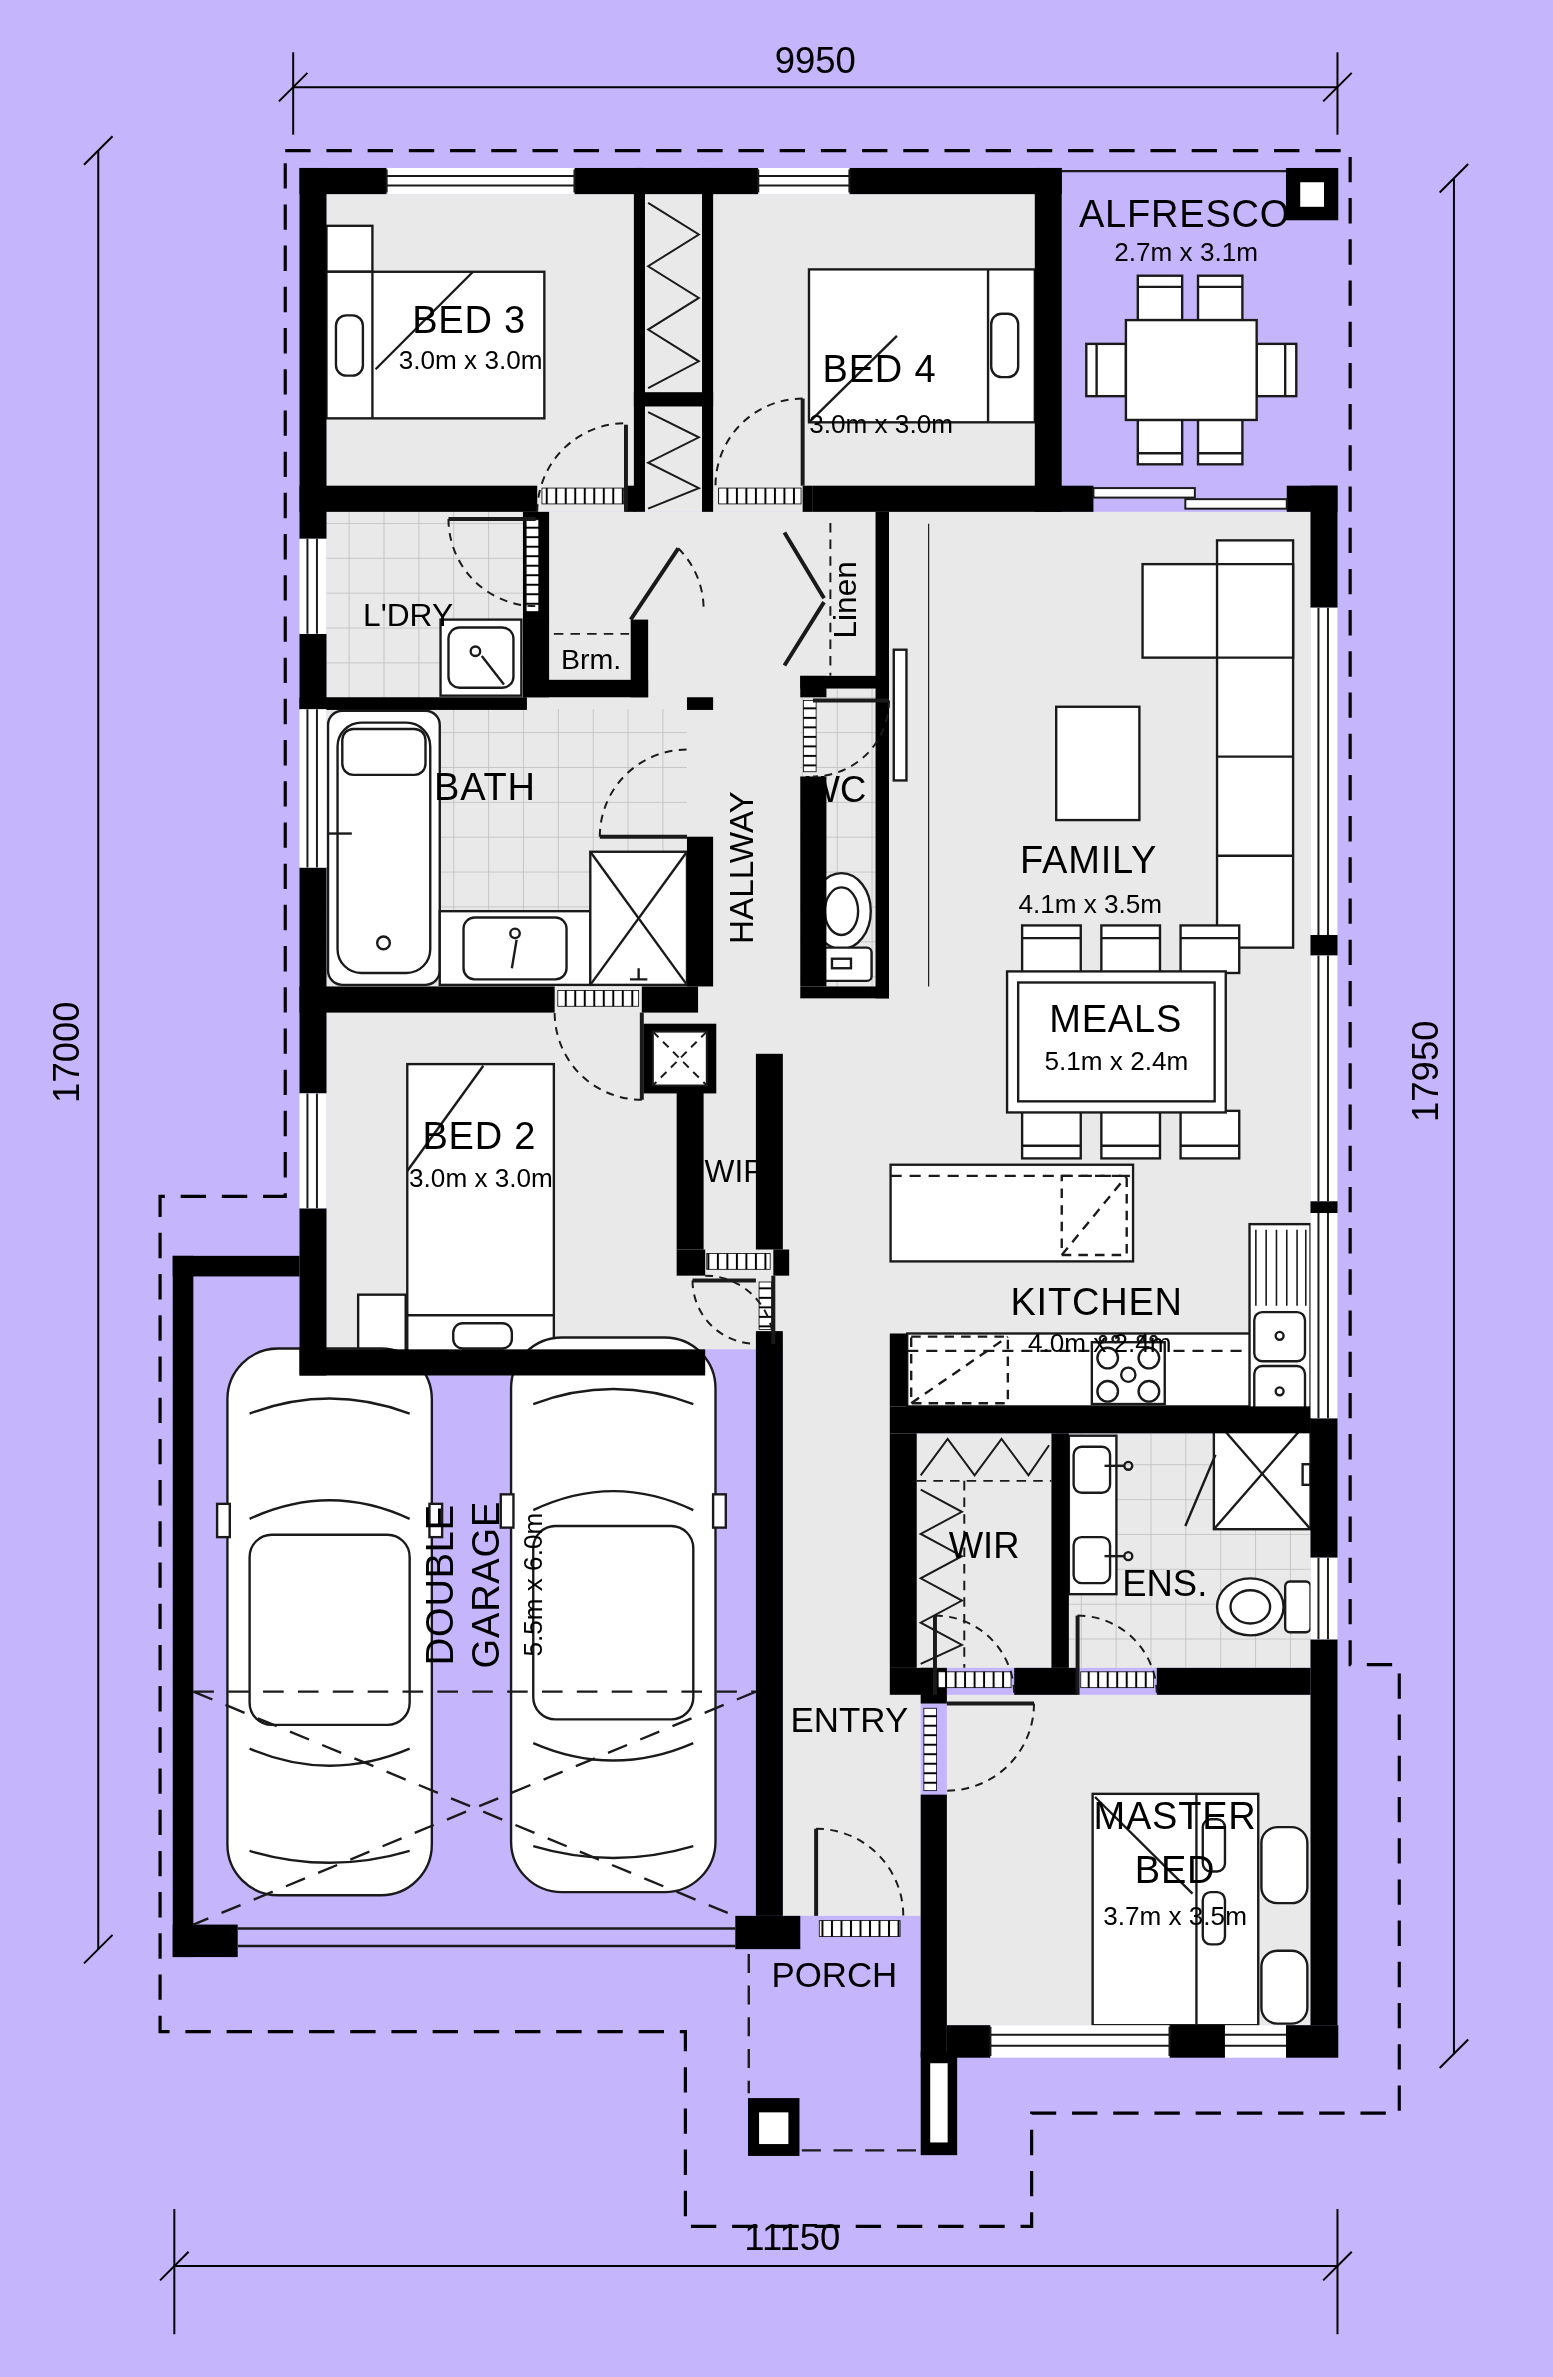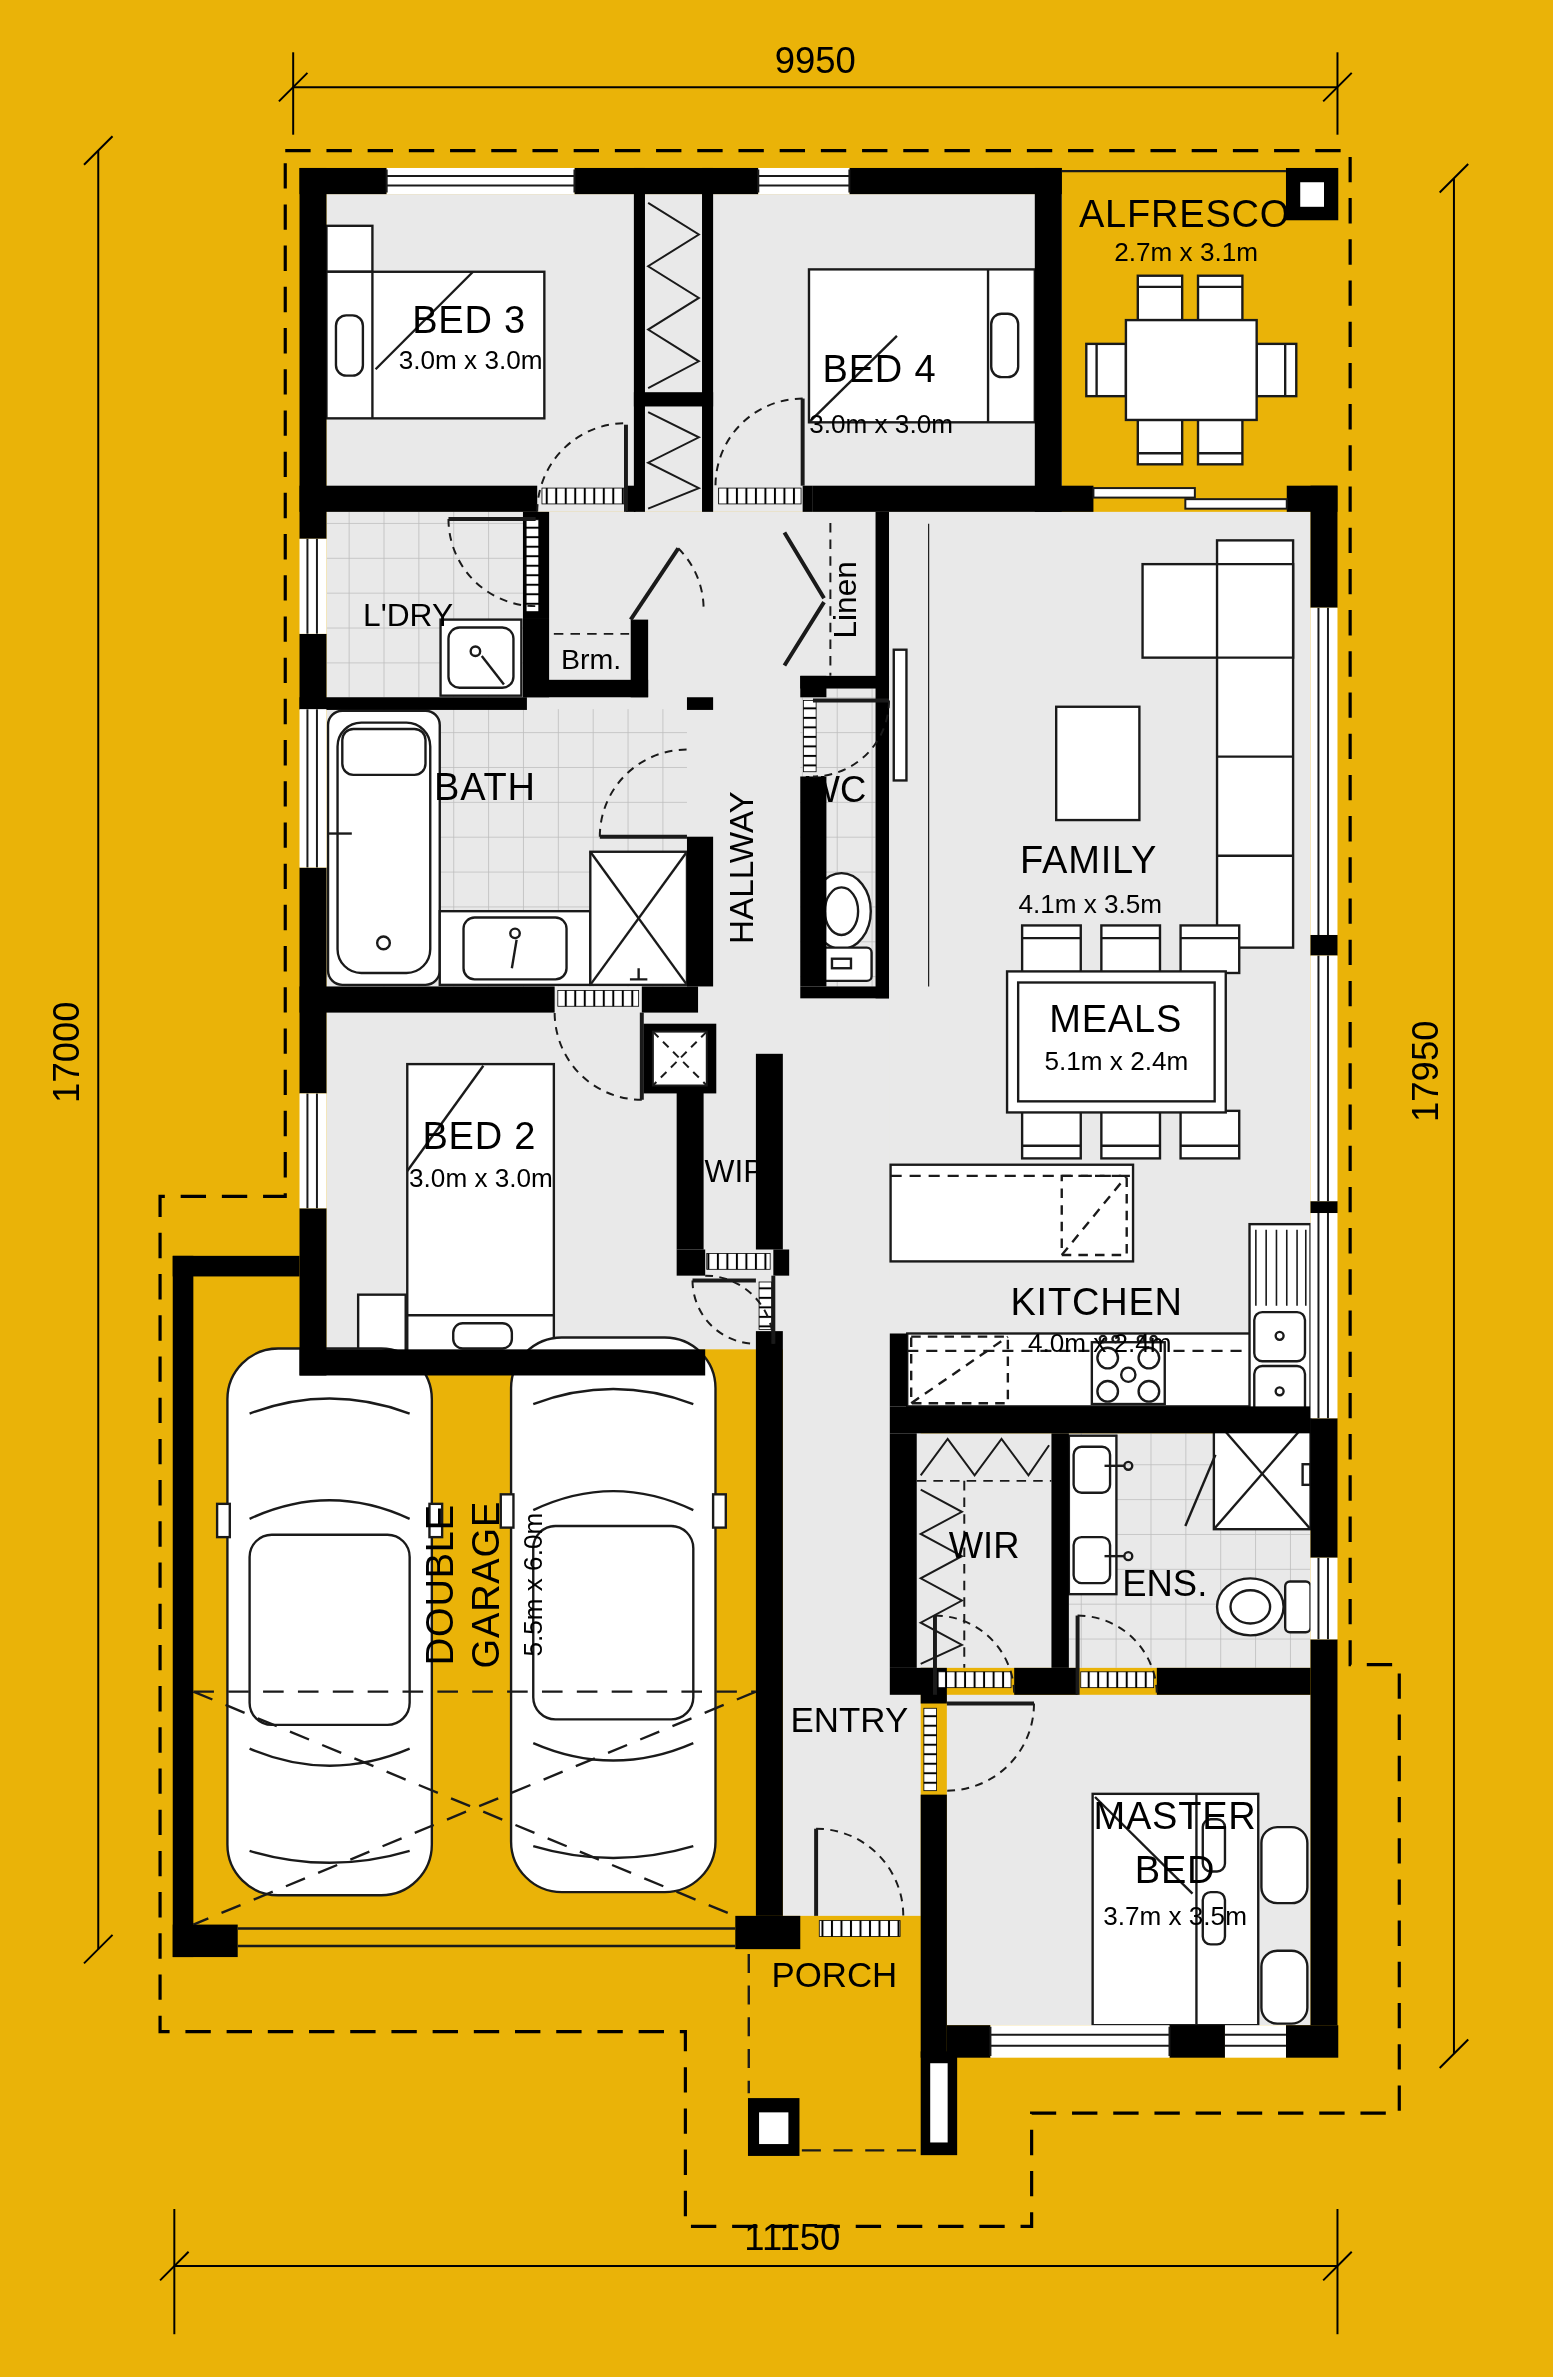--- a/index.html
+++ b/index.html
@@ -1,16 +1,16 @@
 <!DOCTYPE html>
 <html style="font-size:12.7px"><head>
 <meta charset="utf-8">
 <style>
   html,body{margin:0;padding:0;background:#fff;}
-  .plan-page{position:relative;width:1553px;height:2377px;background:#eab308;overflow:hidden;text-align:center;}
+  .plan-page{position:relative;width:1553px;height:2377px;background:#c4b5fd;overflow:hidden;text-align:center;}
   svg text{font-family:"Liberation Sans","DejaVu Sans",sans-serif;fill:#000;}
   .room-name{font-size:48px;letter-spacing:1px;}
   .room-size{font-size:33px;}
   .room-small{font-size:40px;}
   .dim-label{font-size:46px;}
 </style>
 </head>
 <body>
 
 <div class="plan-page">

